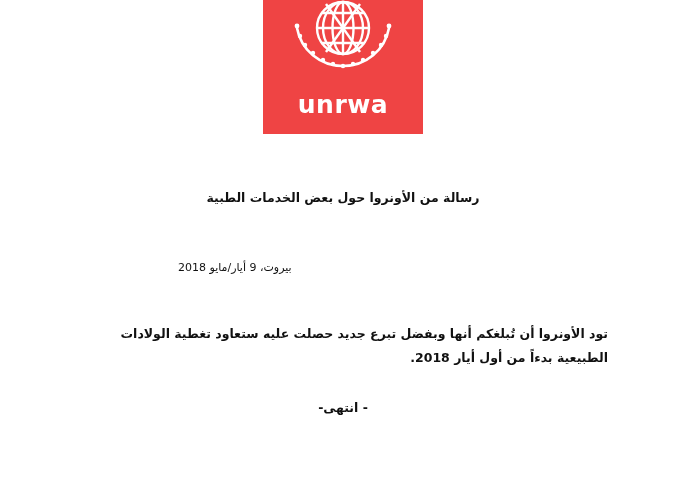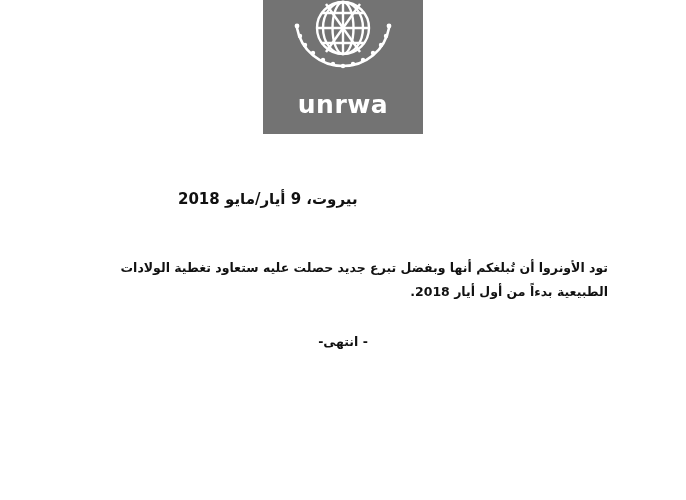--- a/index.html
+++ b/index.html
@@ -20,21 +20,21 @@
     height: 500px;
     box-sizing: border-box;
   }
   
   .logo-wrap {
     position: absolute;
     top: 0;
     left: 263px;
     width: 160px;
     height: 134px;
-    background: #737373;
+    background: #ef4444;
     overflow: hidden;
   }
   .emblem {
     position: absolute;
     top: -18px;
     left: 50%;
     transform: translateX(-50%);
     width: 118px;
     height: 96px;
   }
@@ -75,22 +75,22 @@
   .doc-title {
     font-family: "DejaVu Sans", sans-serif;
     font-size: 12.5px;
     font-weight: 700;
     text-align: center;
     margin: 0 0 56px 0;
     color: #111;
   }
   .doc-date {
     font-family: "DejaVu Sans", sans-serif;
-    font-size: 15px;
-    font-weight: 700;
+    font-size: 11px;
+    font-weight: 400;
     text-align: left;
     margin: 0 0 48px 0;
     padding-left: 100px;
     color: #111;
     direction: rtl;
   }
   .doc-para {
     font-family: "DejaVu Sans", sans-serif;
     font-size: 12.5px;
     font-weight: 700;
@@ -145,18 +145,19 @@
         <circle cx="69" cy="82" r="2.2"></circle>
         <circle cx="59" cy="84" r="2.2"></circle>
       </g>
     </svg>
     <div class="logo-text">
       <div class="logo-latin">unrwa</div>
     </div>
   </div>
 
   <div class="content">
+    <h1 class="doc-title">رسالة من الأونروا حول بعض الخدمات الطبية</h1>
     <div class="doc-date">بيروت، 9 أيار/مايو 2018</div>
     <p class="doc-para">تود الأونروا أن تُبلغكم أنها وبفضل تبرع جديد حصلت عليه ستعاود تغطية الولادات الطبيعية  بدءاً من أول أيار 2018.</p>
     <div class="doc-closing">- انتهى-</div>
   </div>
 
 </div>
 
 </body></html>

